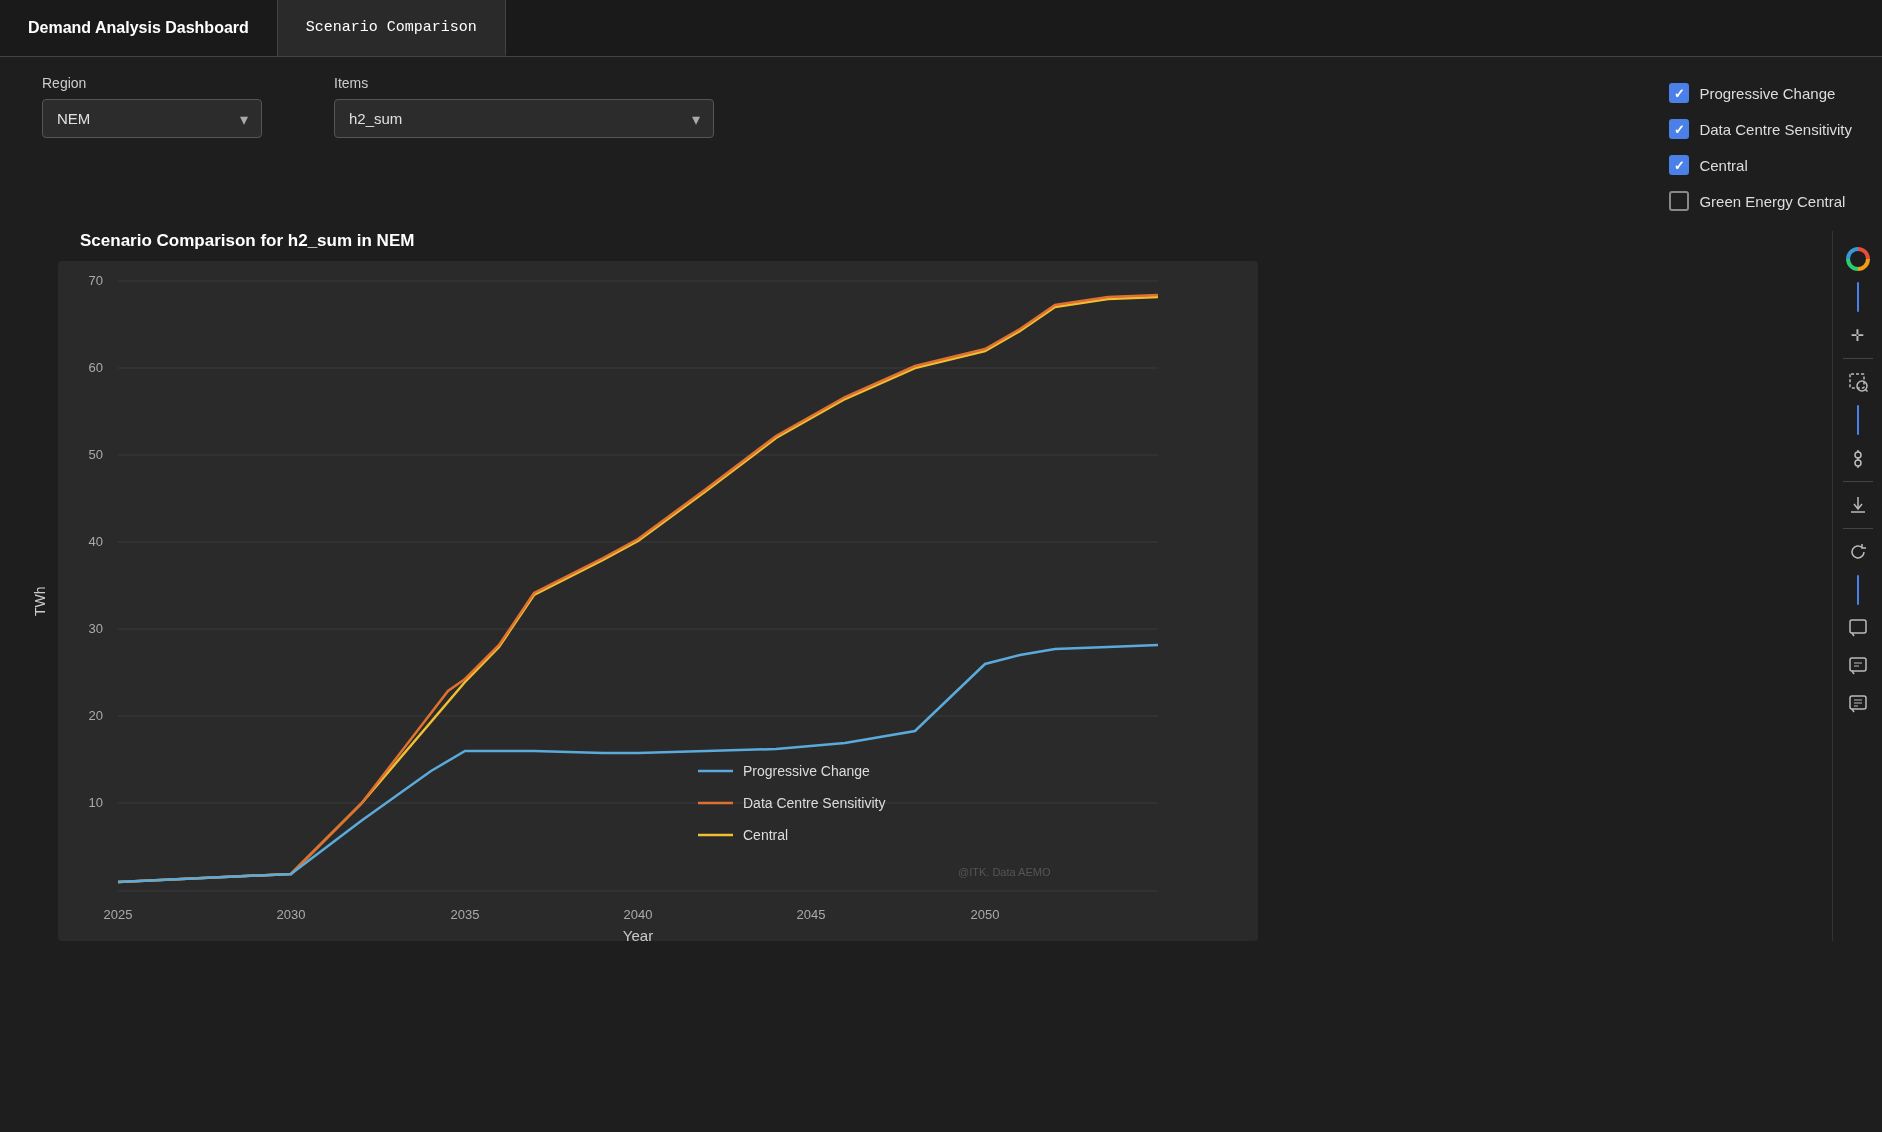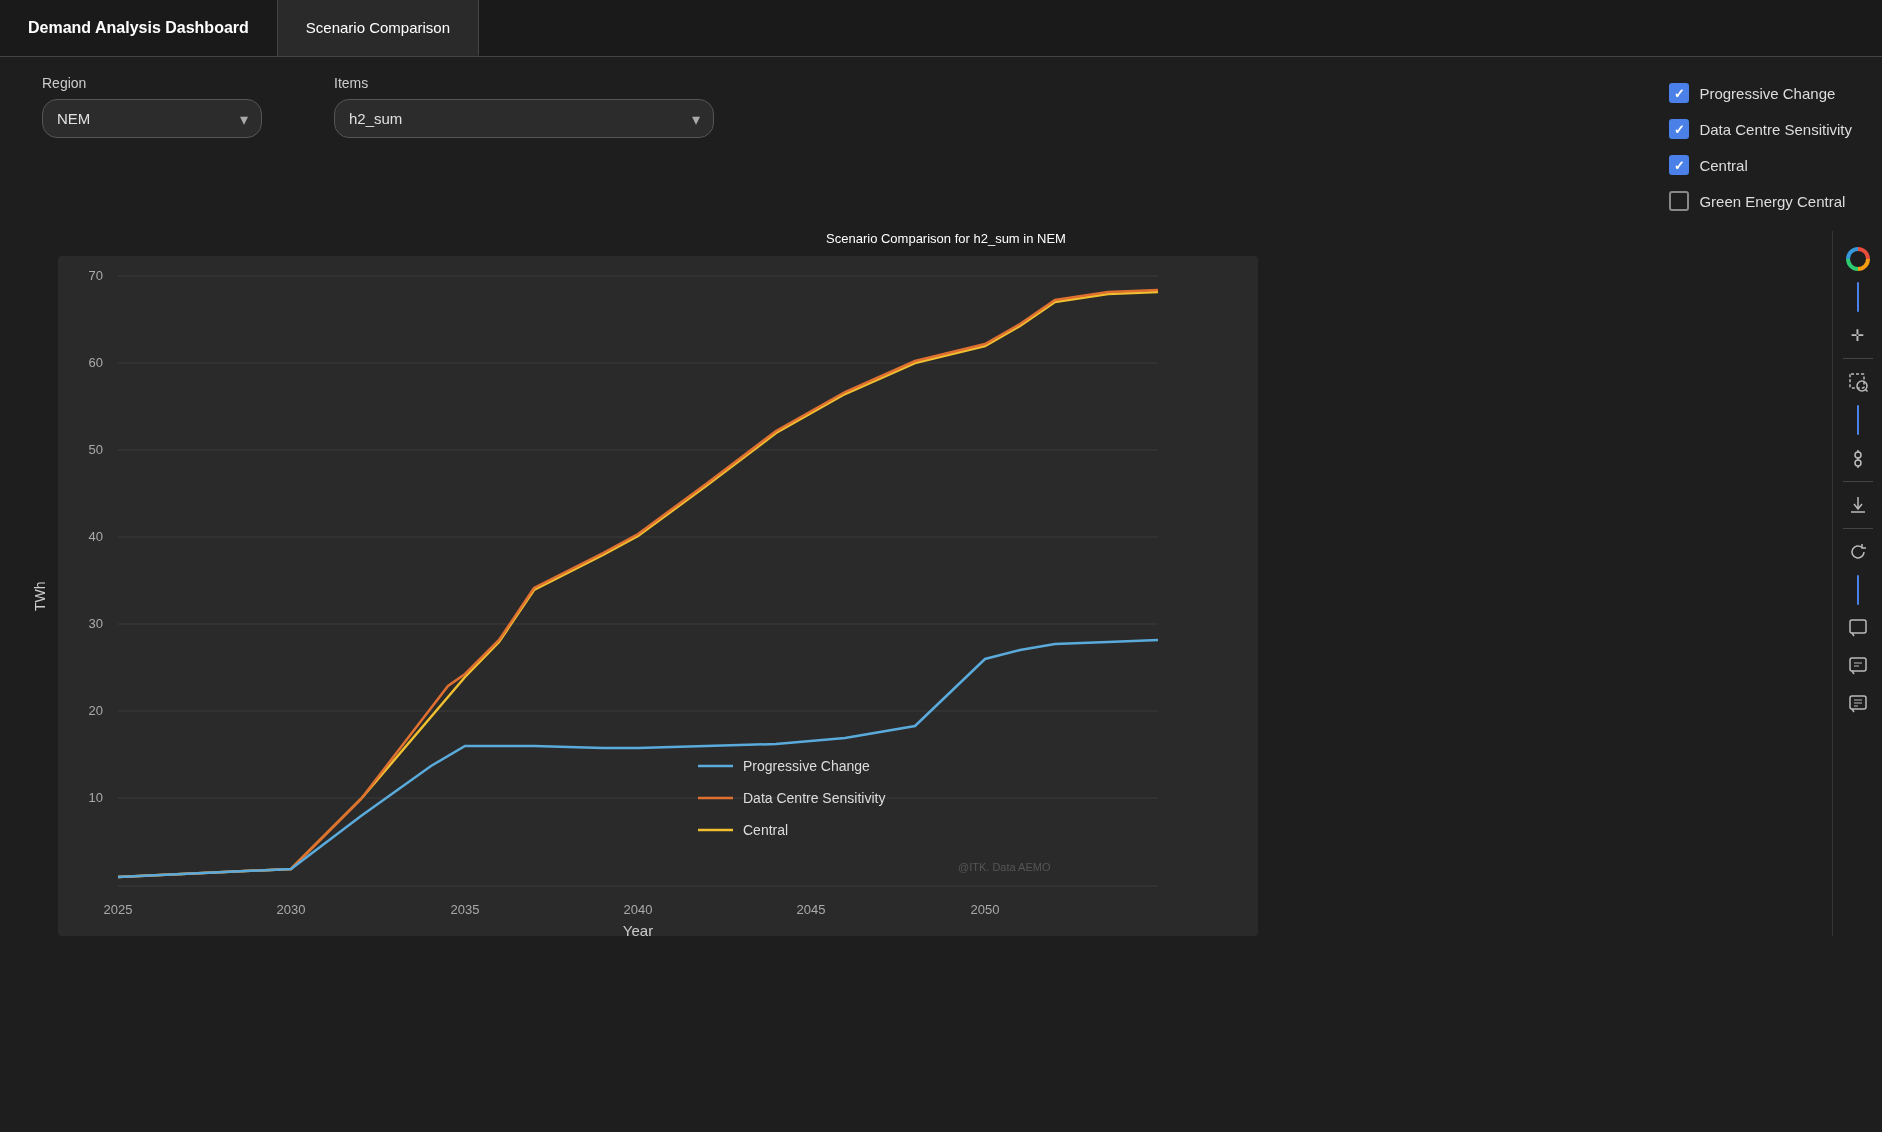--- a/index.html
+++ b/index.html
@@ -27,20 +27,21 @@
       font-size: 15px;
       cursor: pointer;
       border-right: 1px solid #444;
       color: #ccc;
     }
     .tab.active {
       background: #2a2a2a;
       color: #fff;
       font-weight: 500;
       border-bottom: 2px solid #2a2a2a;
+      font-family: Liberation Mono, monospace;
     }
     .tab:first-child {
       font-size: 16px;
       font-weight: 700;
       color: #fff;
     }
 
     
     .controls-row {
       display: flex;
@@ -59,21 +60,21 @@
       color: #ccc;
     }
     .dropdown-wrapper {
       position: relative;
       display: inline-block;
     }
     select {
       appearance: none;
       background: #2c2c2c;
       border: 1px solid #555;
-      border-radius: 15px;
+      border-radius: 4px;
       color: #e0e0e0;
       font-size: 15px;
       padding: 10px 40px 10px 14px;
       cursor: pointer;
       outline: none;
       min-width: 220px;
     }
     .dropdown-wrapper::after {
       content: '▾';
       position: absolute;
@@ -132,26 +133,25 @@
       display: flex;
       padding: 10px 0 0 30px;
       position: relative;
     }
     .chart-container {
       position: relative;
       flex: 1;
       margin-right: 20px;
     }
     .chart-title {
-      font-size: 13px;
-      font-weight: 400;
+      font-size: 17px;
+      font-weight: 700;
       color: #fff;
       margin-left: 50px;
       margin-bottom: 10px;
-      text-align: center;
     }
     .chart-inner {
       display: flex;
       position: relative;
     }
     .y-axis-label {
       writing-mode: vertical-rl;
       transform: rotate(180deg);
       font-size: 14px;
       color: #ccc;

